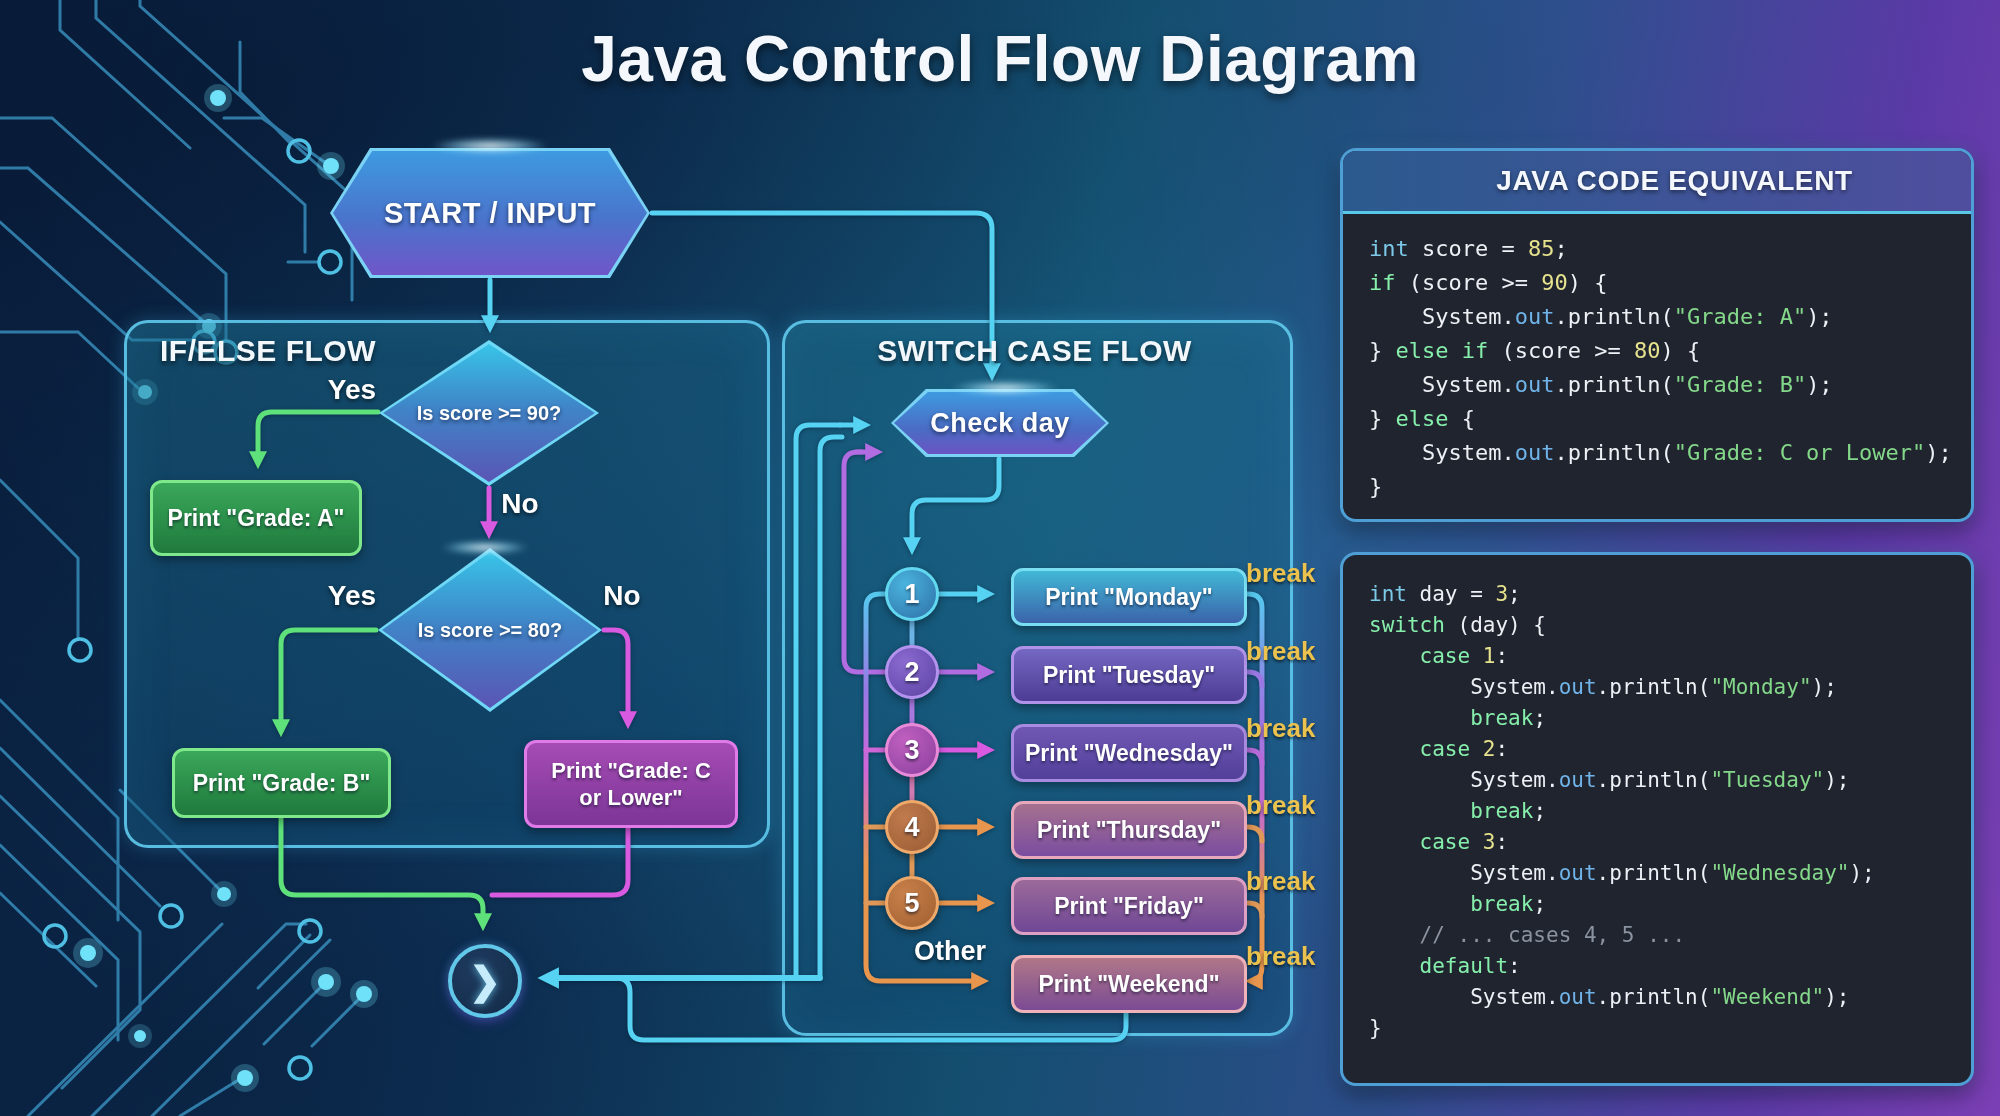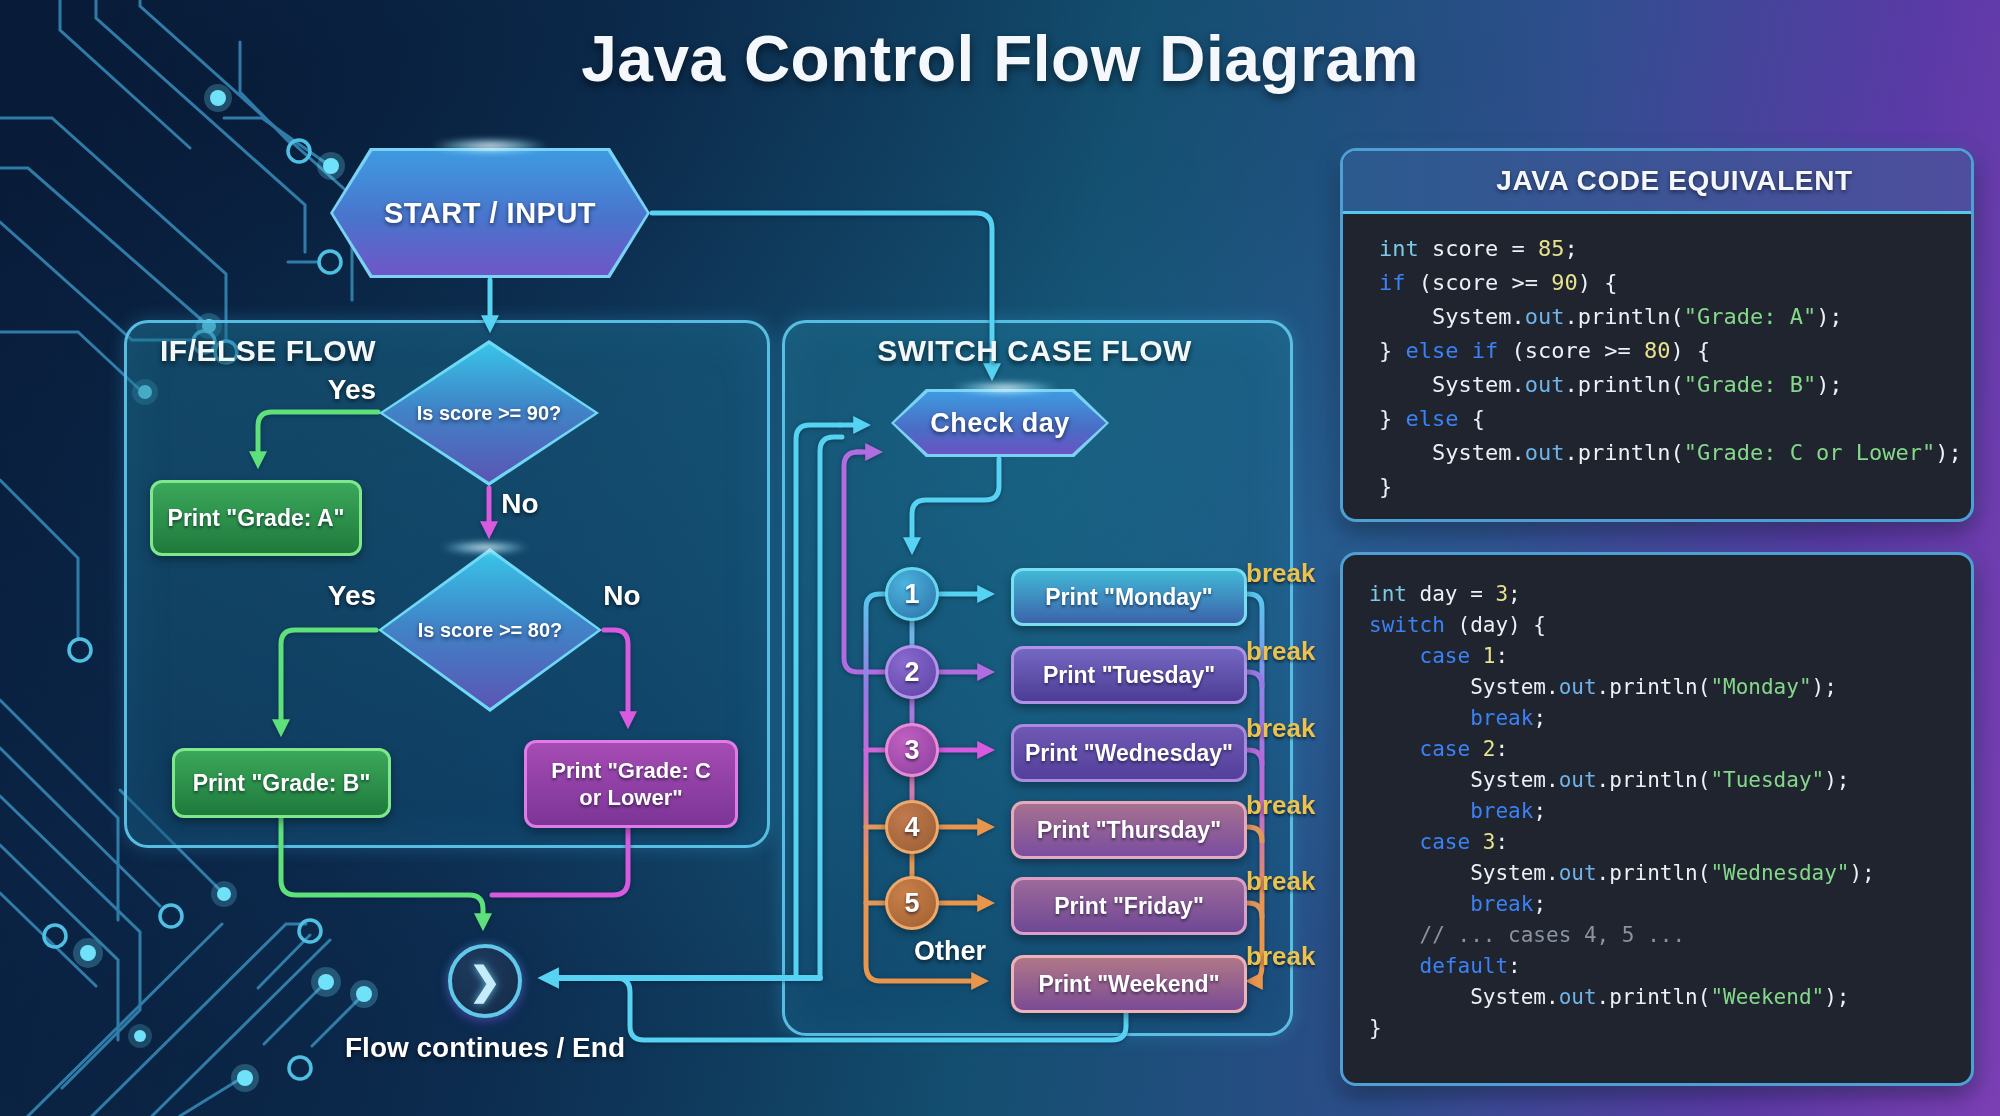--- a/index.html
+++ b/index.html
@@ -20,23 +20,23 @@
     box-shadow:0 0 18px rgba(60,180,230,.28), inset 0 0 50px rgba(60,180,230,.10);}
   .panel-title{position:absolute;z-index:6;color:#f2f7fb;font-weight:800;font-size:30px;letter-spacing:.5px;
     text-shadow:0 3px 5px rgba(0,0,0,.6);}
   .code-panel{position:absolute;z-index:3;background:#20242e;border:3px solid #4e9fd6;border-radius:16px;
     box-shadow:0 8px 22px rgba(0,0,0,.4),0 0 14px rgba(90,160,230,.25);overflow:hidden;}
   .code-header{height:60px;display:flex;align-items:center;justify-content:center;
     background:linear-gradient(90deg,#2b5a8e,#4f4e9e);border-bottom:3px solid #57c8e8;padding-left:35px;}
   .code-header span{color:#f4f8fc;font-weight:800;font-size:28px;letter-spacing:.6px;text-shadow:0 2px 4px rgba(0,0,0,.5);}
   .code-body{font-family:"DejaVu Sans Mono",monospace;}
   .code-body .cl{white-space:pre;}
-  .cb1{padding:18px 36px;font-size:22px;line-height:34px;}
+  .cb1{padding:18px 26px;font-size:22px;line-height:34px;}
   .cb2{padding:24px 26px;font-size:21px;line-height:31px;}
-  .tk-plain{color:#edf0f5}.tk-kw{color:#3b82f6}.tk-type{color:#7cc9e8}.tk-num{color:#e6e28e}
+  .tk-plain{color:#edf0f5}.tk-kw{color:#86efac}.tk-type{color:#7cc9e8}.tk-num{color:#e6e28e}
   .tk-str{color:#84d88a}.tk-out{color:#6fb3e8}.tk-comment{color:#8b93a0}
   
   .hex{position:absolute;z-index:5;}
   .hex .hx-border{position:absolute;inset:0;background:#7ad2f4;}
   .hex .hx-fill{position:absolute;inset:3px;}
   .hx6{clip-path:polygon(12.5% 0,87.5% 0,100% 50%,87.5% 100%,12.5% 100%,0 50%);}
   .hx6s{clip-path:polygon(16% 0,84% 0,100% 50%,84% 100%,16% 100%,0 50%);}
   .start-fill{background:linear-gradient(180deg,#3e9ae0 0%,#4a74cc 55%,#6f56c8 100%);}
   .check-fill{background:linear-gradient(180deg,#3e9ae0 0%,#4a6cc4 60%,#6a54c4 100%);}
   .hex-content{position:absolute;inset:0;display:flex;flex-direction:column;align-items:center;justify-content:center;z-index:2;}
@@ -310,21 +310,20 @@
   <div class="pbox green-box" style="left:150px;top:480px;width:206px;height:70px;font-size:23px;">Print "Grade: A"</div>
   <div class="pbox green-box" style="left:172px;top:748px;width:213px;height:64px;font-size:23px;">Print "Grade: B"</div>
   <div class="pbox purple-box" style="left:524px;top:740px;width:208px;height:82px;font-size:22px;line-height:27px;">
     <span>Print "Grade: C</span>
     <span>or Lower"</span>
   </div>
 
   <div class="end-circle">
     <span>❯</span>
   </div>
-  <div class="flow-label" style="left:285px;top:1032px;width:400px;text-align:center;">Flow continues / End</div>
 
   <div class="hex" style="left:891px;top:389px;width:218px;height:68px;">
     <div class="hx-border hx6s"></div>
     <div class="hx-fill hx6s check-fill"></div>
     <div class="hex-content">
         <div class="hex-title" style="font-size:27px;">Check day</div>
       </div>
   </div>
   <div class="glint" style="left:950px;top:381px;width:110px;height:14px;"></div>
 

